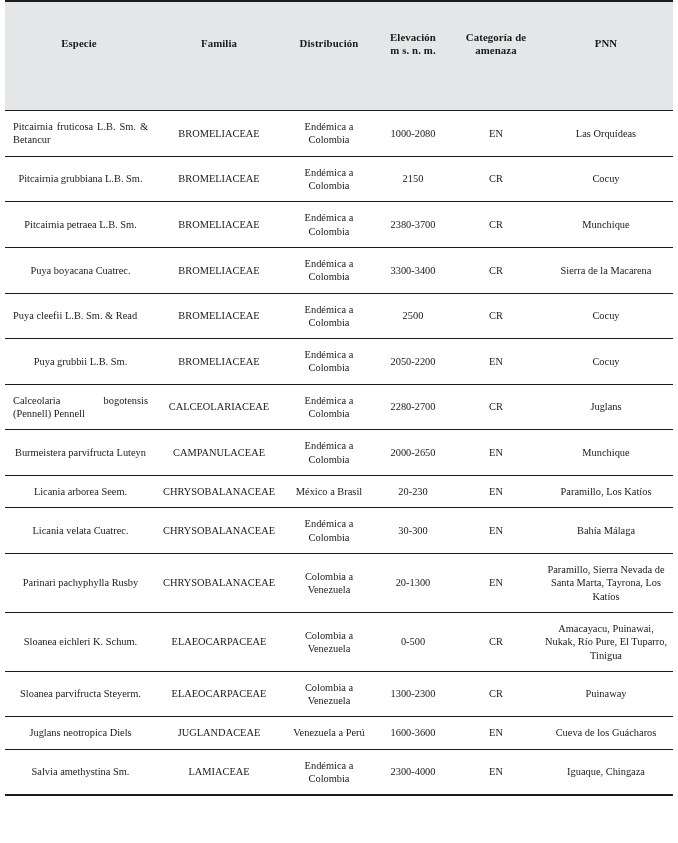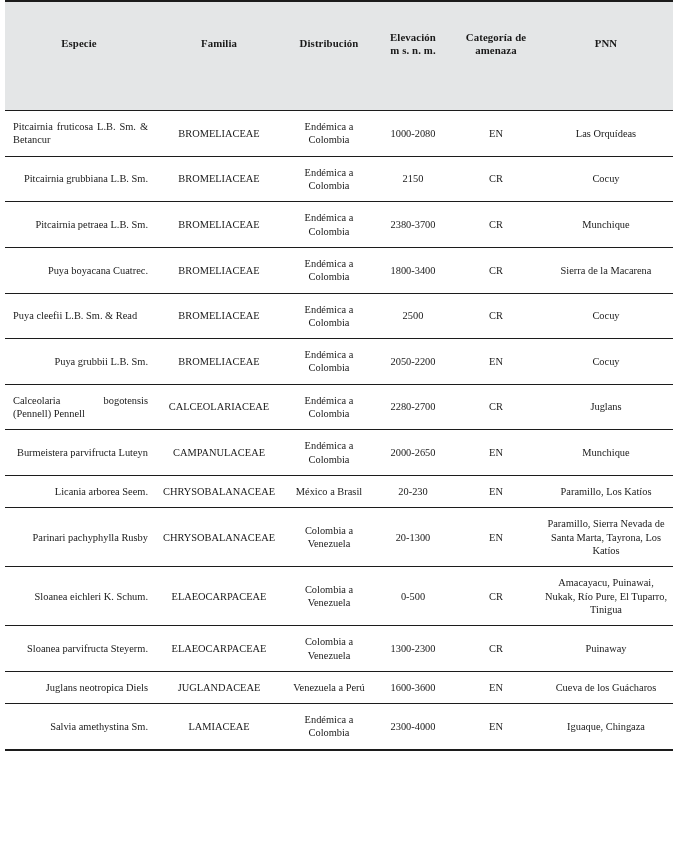--- a/index.html
+++ b/index.html
@@ -59,21 +59,21 @@
     padding: 9px 5px 9px 5px;
     vertical-align: middle;
     line-height: 1.28;
     font-size: 10.4px;
   }
   tbody tr:last-child td {
     border-bottom: 2.2px solid #1c1c1c;
   }
 
   td.col-especie {
-    text-align: right;
+    text-align: center;
     padding-left: 8px;
   }
   td.col-especie.justify {
     text-align: justify;
     text-align-last: left;
   }
   td.col-familia,
   td.col-distribucion,
   td.col-elevacion,
   td.col-categoria,
@@ -161,21 +161,21 @@
           <td class="col-familia">BROMELIACEAE</td>
           <td class="col-distribucion">Endémica a Colombia</td>
           <td class="col-elevacion">2380-3700</td>
           <td class="col-categoria">CR</td>
           <td class="col-pnn">Munchique</td>
         </tr>
         <tr>
           <td class="col-especie"><span class="sci">Puya boyacana</span> <span class="auth">Cuatrec.</span></td>
           <td class="col-familia">BROMELIACEAE</td>
           <td class="col-distribucion">Endémica a Colombia</td>
-          <td class="col-elevacion">1800-3400</td>
+          <td class="col-elevacion">3300-3400</td>
           <td class="col-categoria">CR</td>
           <td class="col-pnn">Sierra de la Macarena</td>
         </tr>
         <tr>
           <td class="col-especie justify"><span class="sci">Puya cleefii</span> <span class="auth">L.B. Sm. &amp; Read</span></td>
           <td class="col-familia">BROMELIACEAE</td>
           <td class="col-distribucion">Endémica a Colombia</td>
           <td class="col-elevacion">2500</td>
           <td class="col-categoria">CR</td>
           <td class="col-pnn">Cocuy</td>
@@ -206,20 +206,28 @@
         </tr>
         <tr>
           <td class="col-especie"><span class="sci">Licania arborea</span> <span class="auth">Seem.</span></td>
           <td class="col-familia">CHRYSOBALANACEAE</td>
           <td class="col-distribucion">México a Brasil</td>
           <td class="col-elevacion">20-230</td>
           <td class="col-categoria">EN</td>
           <td class="col-pnn">Paramillo, Los Katíos</td>
         </tr>
         <tr>
+          <td class="col-especie"><span class="sci">Licania velata</span> <span class="auth">Cuatrec.</span></td>
+          <td class="col-familia">CHRYSOBALANACEAE</td>
+          <td class="col-distribucion">Endémica a Colombia</td>
+          <td class="col-elevacion">30-300</td>
+          <td class="col-categoria">EN</td>
+          <td class="col-pnn">Bahía Málaga</td>
+        </tr>
+        <tr>
           <td class="col-especie"><span class="sci">Parinari pachyphylla</span> <span class="auth">Rusby</span></td>
           <td class="col-familia">CHRYSOBALANACEAE</td>
           <td class="col-distribucion">Colombia a Venezuela</td>
           <td class="col-elevacion">20-1300</td>
           <td class="col-categoria">EN</td>
           <td class="col-pnn">Paramillo, Sierra Nevada de Santa Marta, Tayrona, Los Katíos</td>
         </tr>
         <tr>
           <td class="col-especie"><span class="sci">Sloanea eichleri</span> <span class="auth">K. Schum.</span></td>
           <td class="col-familia">ELAEOCARPACEAE</td>

